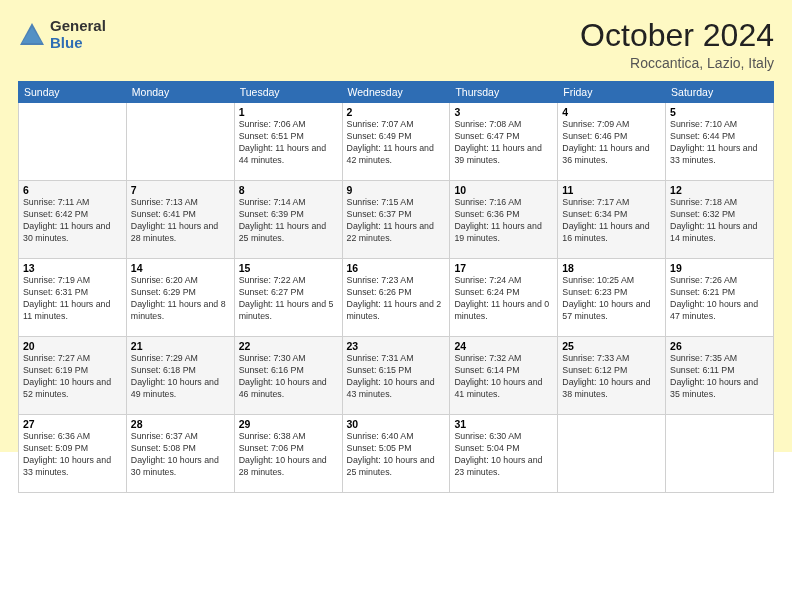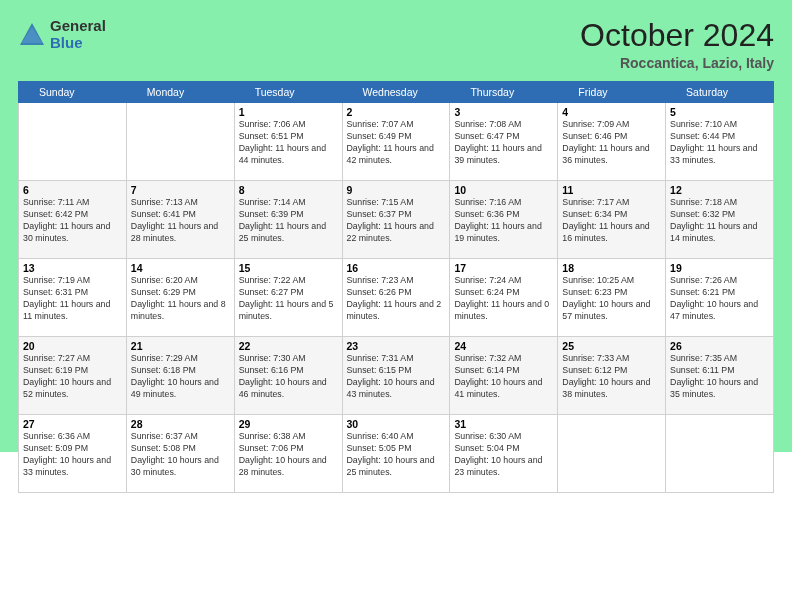--- a/index.html
+++ b/index.html
@@ -6,21 +6,21 @@
     body {
       font-family: Arial, sans-serif;
       background: #fff;
       width: 792px;
       height: 612px;
       overflow: hidden;
     }
     .page {
       width: 792px;
       height: 452px;
-      background: #86efac;
+      background: #fef9c3;
       padding: 18px 18px 10px 18px;
     }
     .header {
       display: flex;
       justify-content: space-between;
       align-items: flex-start;
       margin-bottom: 10px;
     }
     .logo {
       display: flex;
@@ -53,31 +53,30 @@
     .month-title {
       font-size: 32px;
       font-weight: normal;
       color: #222;
       line-height: 1.1;
     }
     .location {
       font-size: 14px;
       color: #555;
       margin-top: 2px;
-      font-weight: bold;
     }
     .calendar {
       width: 100%;
       border-collapse: collapse;
       font-size: 9.5px;
     }
     .calendar th {
       background: #2e6db4;
       color: #fff;
-      padding: 4px 20px;
+      padding: 4px 5px;
       text-align: left;
       font-size: 10.5px;
       font-weight: normal;
       border: 1px solid #2e6db4;
     }
     .calendar td {
       border: 1px solid #d0d0d0;
       vertical-align: top;
       padding: 3px 4px;
       width: 108px;

